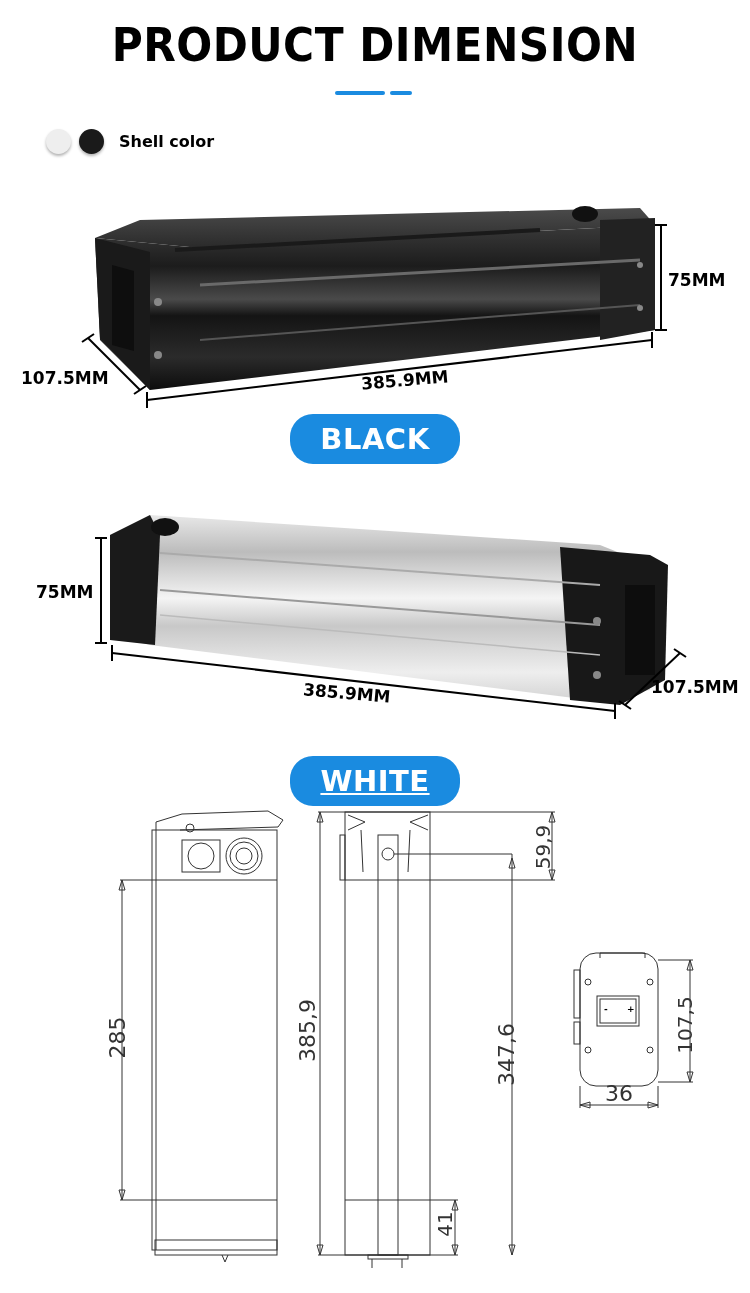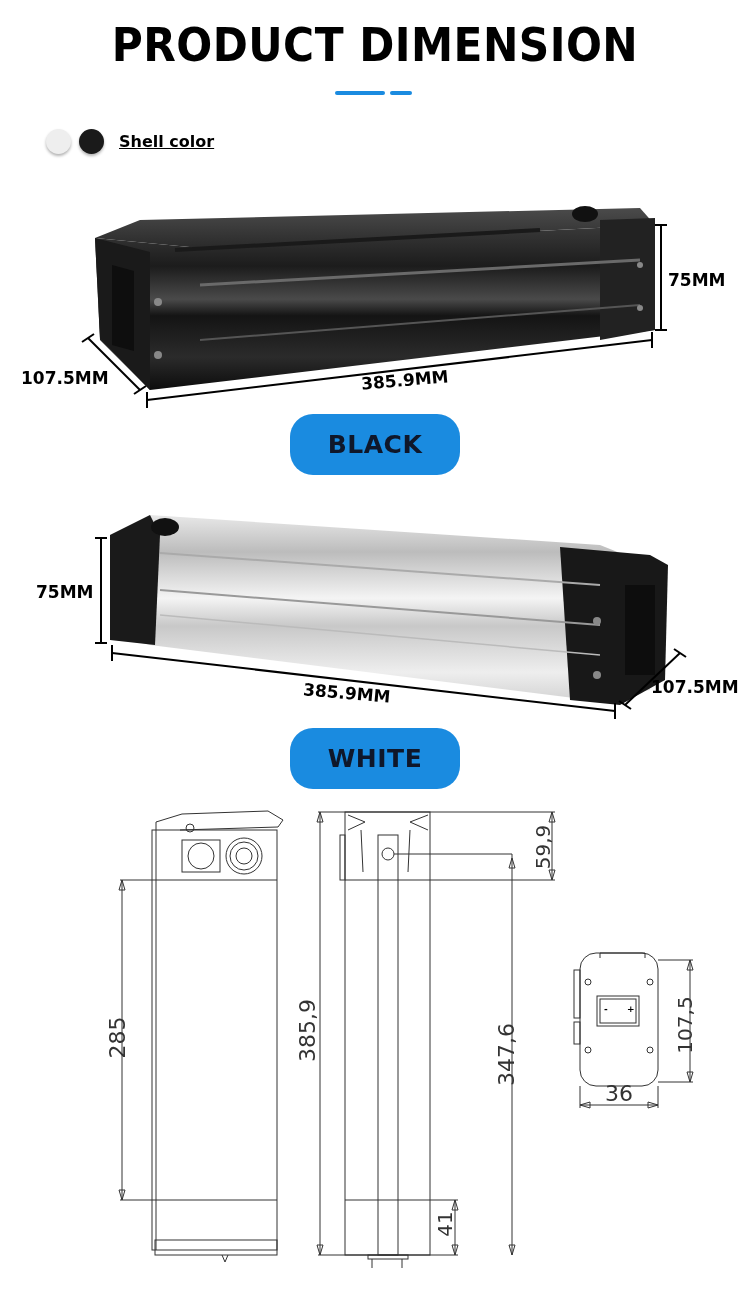--- a/index.html
+++ b/index.html
@@ -11,27 +11,27 @@
     font-family: "DejaVu Sans", sans-serif; font-weight: bold; font-size: 46px; letter-spacing: 0.5px;
     transform: scaleX(0.92); transform-origin: center;
   }
   .accent { position: absolute; top: 91px; height: 4px; border-radius: 2px; background: #1a8be0; }
   .accent.a { left: 335px; width: 50px; }
   .accent.b { left: 390px; width: 22px; }
 
   .swatch { position: absolute; top: 129px; width: 25px; height: 25px; border-radius: 50%; box-shadow: 0 2px 3px rgba(0,0,0,0.3); }
   .swatch.white { left: 46px; background: #eeeeee; }
   .swatch.black { left: 79px; background: #1a1a1a; }
-  .shell-label { position: absolute; top: 132px; left: 119px; font-weight: bold; font-size: 16px; font-family: "DejaVu Sans", sans-serif; text-decoration: underline; }
+  .shell-label { position: absolute; top: 132px; left: 119px; font-weight: bold; font-size: 16px; font-family: "DejaVu Sans", sans-serif; }
 
   .dim { position: absolute; font-weight: bold; font-size: 17px; font-family: "DejaVu Sans", sans-serif; white-space: nowrap; }
 
   .pill {
-    position: absolute; left: 290px; width: 170px; height: 61px; border-radius: 23px; background: #1a8be0;
-    color: #0f172a; font-weight: bold; font-size: 25px; font-family: "DejaVu Sans", sans-serif;
+    position: absolute; left: 290px; width: 170px; height: 50px; border-radius: 23px; background: #1a8be0;
+    color: #ffffff; font-weight: bold; font-size: 29px; font-family: "DejaVu Sans", sans-serif;
     display: flex; align-items: center; justify-content: center; letter-spacing: 0.5px;
   }
 
   svg { position: absolute; left: 0; overflow: visible; }
 </style>
 </head>
 <body>
 
 <div class="title">PRODUCT DIMENSION</div>
 <div class="accent a"></div>
@@ -126,21 +126,21 @@
   <line x1="112" y1="148" x2="615" y2="206" stroke="#000" stroke-width="2"></line>
   <line x1="112" y1="140" x2="112" y2="156" stroke="#000" stroke-width="2"></line>
   <line x1="615" y1="198" x2="615" y2="214" stroke="#000" stroke-width="2"></line>
   <line x1="625" y1="200" x2="680" y2="148" stroke="#000" stroke-width="2"></line>
   <line x1="619" y1="196" x2="631" y2="204" stroke="#000" stroke-width="2"></line>
   <line x1="674" y1="144" x2="686" y2="152" stroke="#000" stroke-width="2"></line>
 </svg>
 <div class="dim" style="top:582px; left:36px;">75MM</div>
 <div class="dim" style="top:683px; left:303px; transform:rotate(5deg);">385.9MM</div>
 <div class="dim" style="top:677px; left:651px;">107.5MM</div>
-<div class="pill" style="top:728px;">WHITE</div>
+<div class="pill" style="top:756px;text-decoration:underline;">WHITE</div>
 
 <svg width="750" height="490" style="top:800px;" stroke="#333" stroke-width="1" fill="none">
 
   <g>
     <rect x="152" y="30" width="125" height="420"></rect>
     <line x1="156" y1="30" x2="156" y2="450"></line>
     <path d="M156,30 L156,22 L182,14 L268,11 L283,20 L278,27 L180,30"></path>
     <circle cx="190" cy="28" r="4"></circle>
     <rect x="182" y="40" width="38" height="32"></rect>
     <circle cx="201" cy="56" r="13"></circle>

